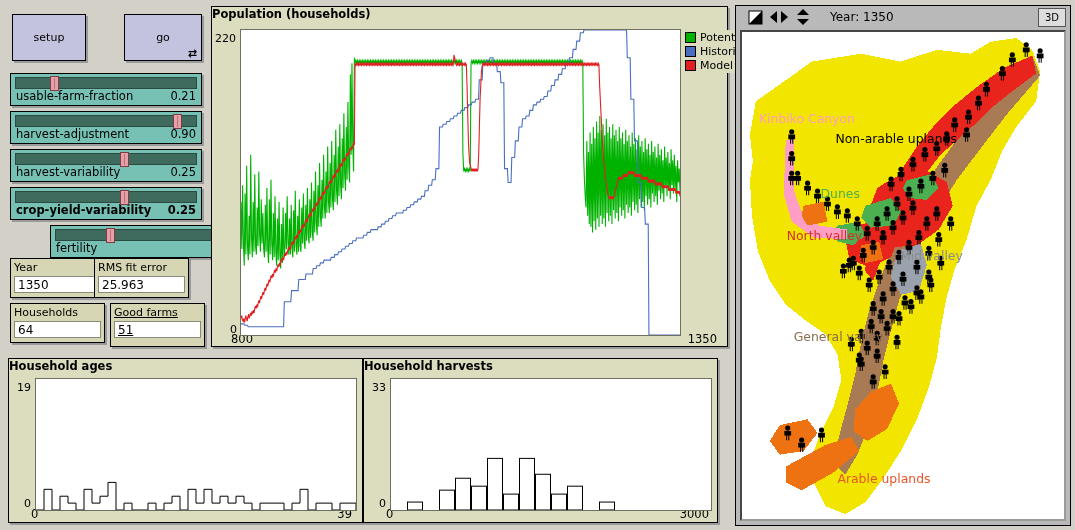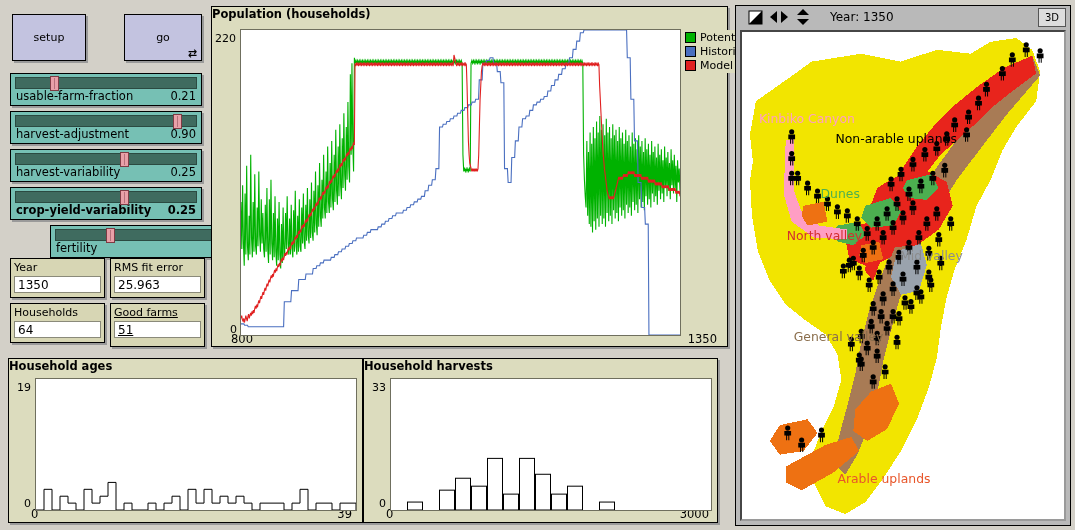--- a/index.html
+++ b/index.html
@@ -152,21 +152,21 @@
     <div class="lbl">
       <span>fertility</span>
       <span>0.10</span>
     </div>
   </div>
 
   <div class="monitor" style="left:10px;top:258px;width:95px;height:40px;">
     <div class="mlabel">Year</div>
     <div class="mvalue">1350</div>
   </div>
-  <div class="monitor" style="left:110px;top:258px;width:95px;height:40px;">
+  <div class="monitor" style="left:94px;top:258px;width:95px;height:40px;">
     <div class="mlabel">RMS fit error</div>
     <div class="mvalue">25.963</div>
   </div>
   <div class="monitor" style="left:10px;top:303px;width:95px;height:40px;">
     <div class="mlabel">Households</div>
     <div class="mvalue">64</div>
   </div>
   <div class="monitor" style="left:110px;top:303px;width:95px;height:44px;text-decoration:underline;">
     <div class="mlabel">Good farms</div>
     <div class="mvalue">51</div>

